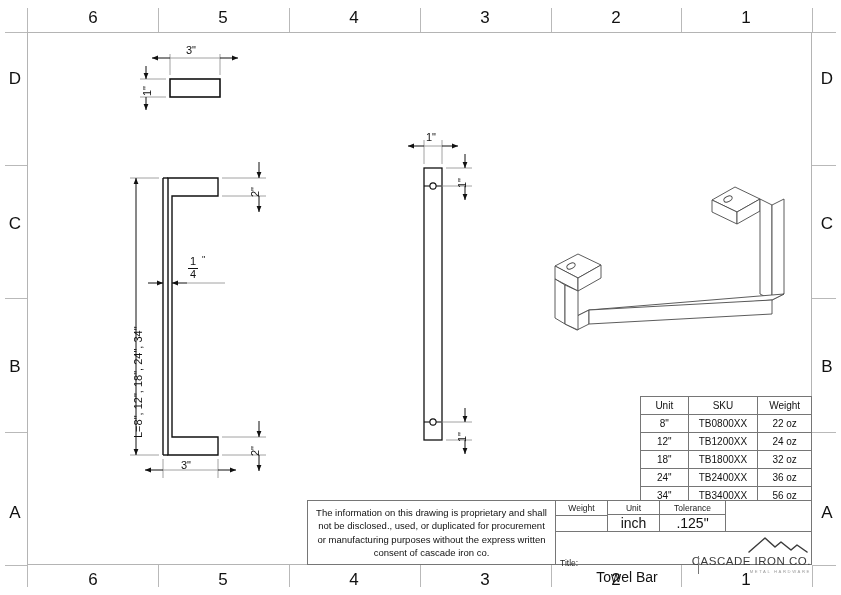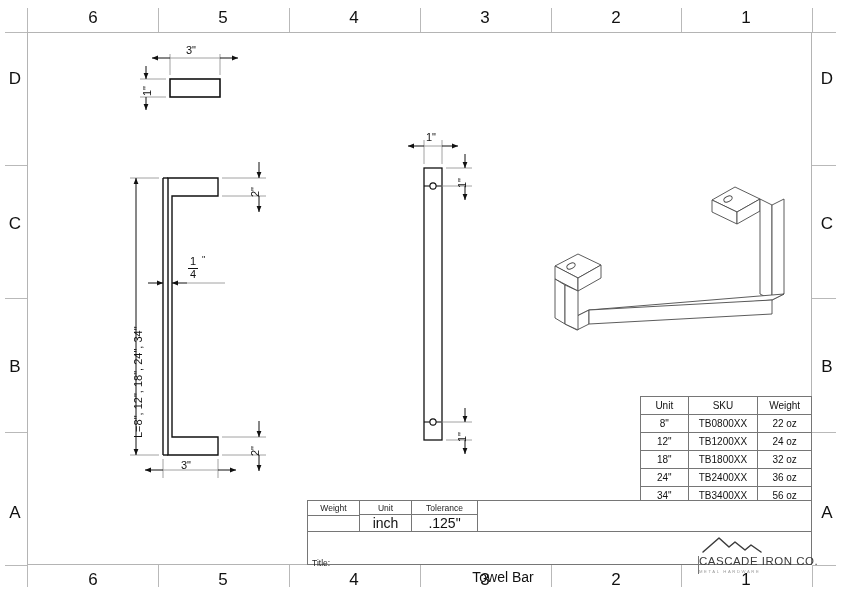--- a/index.html
+++ b/index.html
@@ -153,21 +153,21 @@
   #title-value {
     position: absolute;
     left: 0; right: 0; top: 13px;
     text-align: center;
     font-size: 14px; color: #111;
   }
 
   #logo-cell {
     width: 112px;
     display: flex; flex-direction: column;
-    align-items: flex-start; justify-content: center;
+    align-items: flex-end; justify-content: center;
     padding-top: 2px;
   }
   #logo-name {
     font-size: 11.5px;
     letter-spacing: 0.5px;
     color: #3b3b3b;
     margin-top: 1px;
     white-space: nowrap;
   }
   #logo-tag {
@@ -414,20 +414,23 @@
       <tr>
         <td>34"</td>
         <td>TB3400XX</td>
         <td>56 oz</td>
       </tr>
     </tbody>
   </table>
 
   <div id="title-block">
 
+    <div id="legal">
+      <p>The information on this drawing is proprietary and shall not be disclosed., used, or duplicated for procurement or manufacturing purposes without the express written consent of cascade iron co.</p>
+    </div>
 
     <div id="meta">
       <div id="meta-top">
         <div class="meta-col w-weight">
           <div class="meta-head">Weight</div>
           <div class="meta-val"></div>
         </div>
         <div class="meta-col w-unit">
           <div class="meta-head">Unit</div>
           <div class="meta-val">inch</div>

